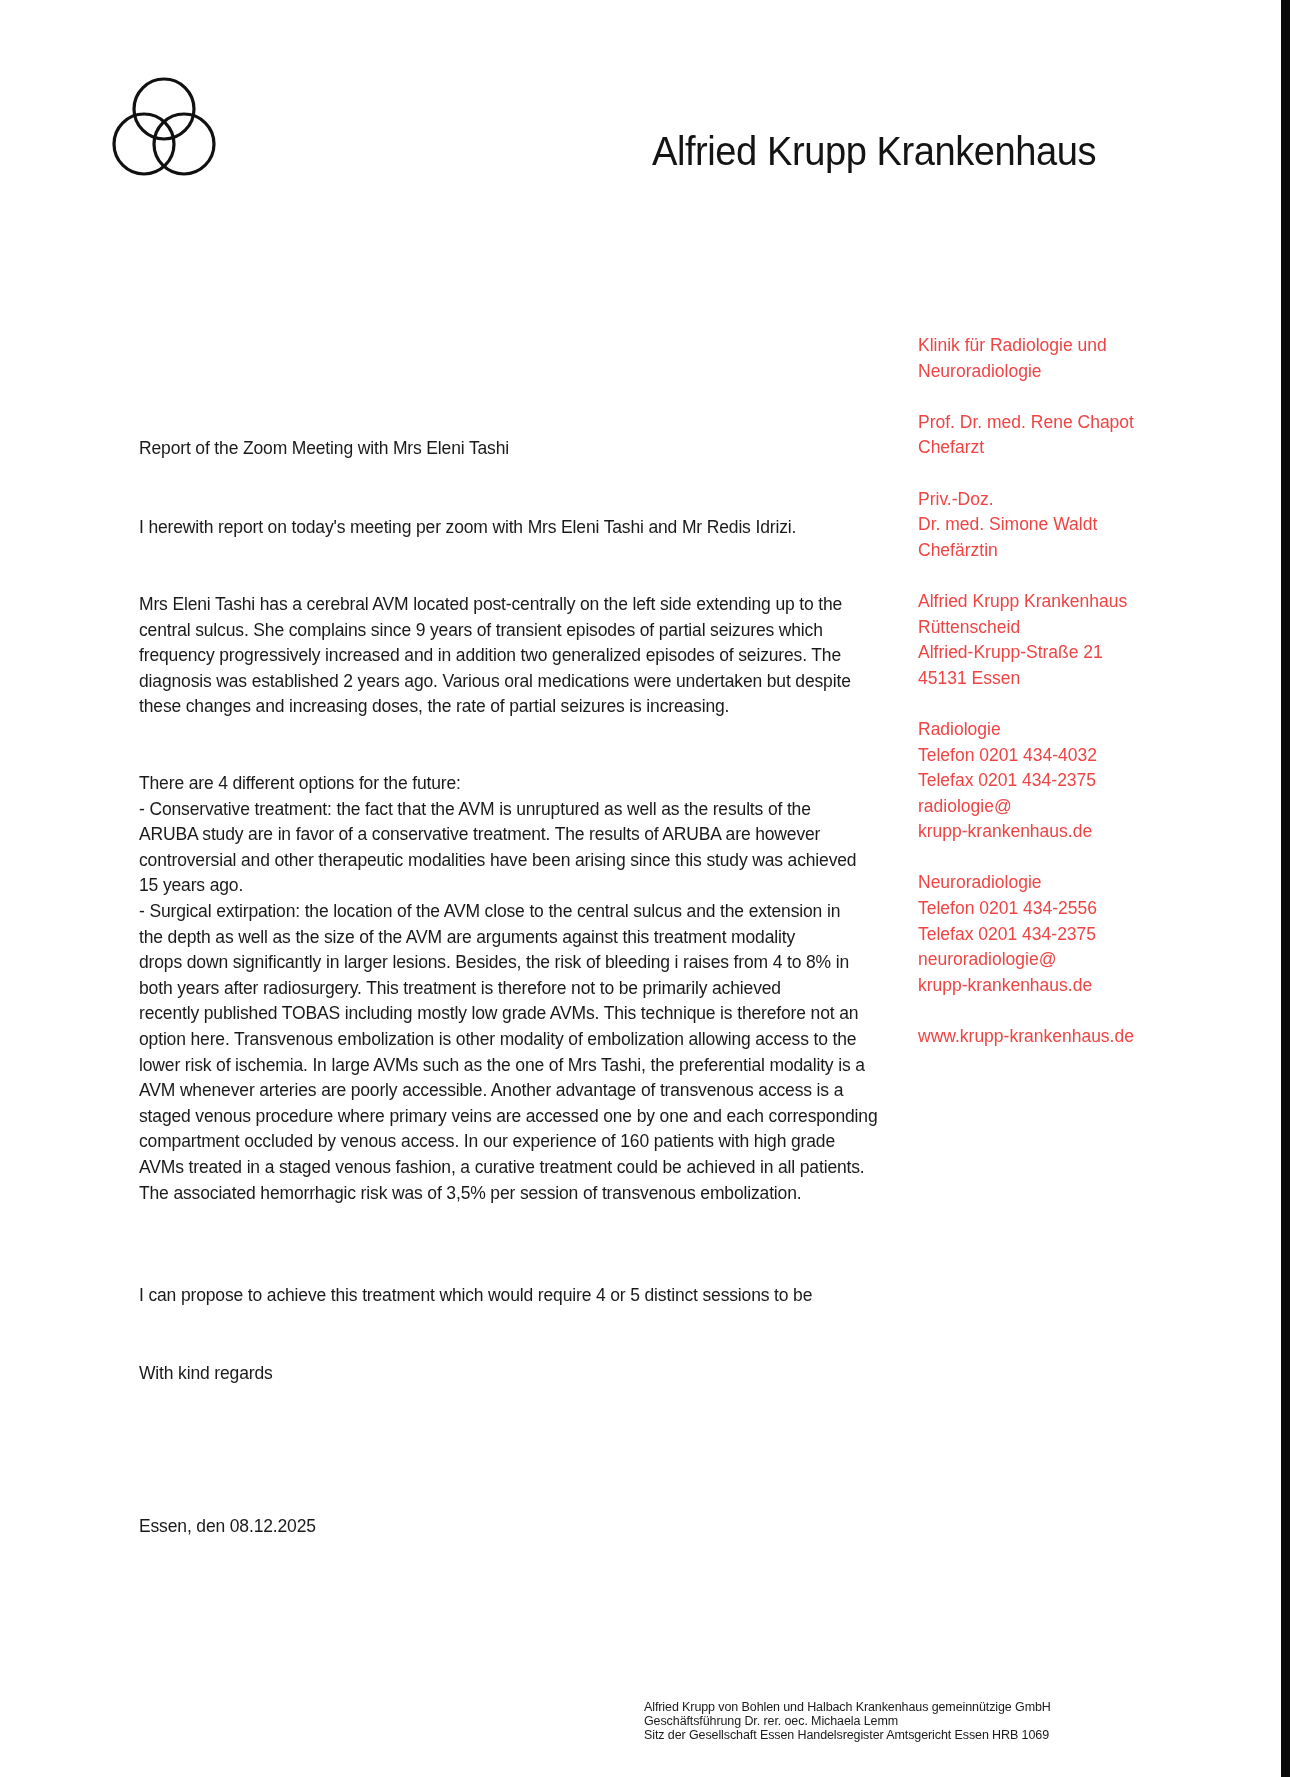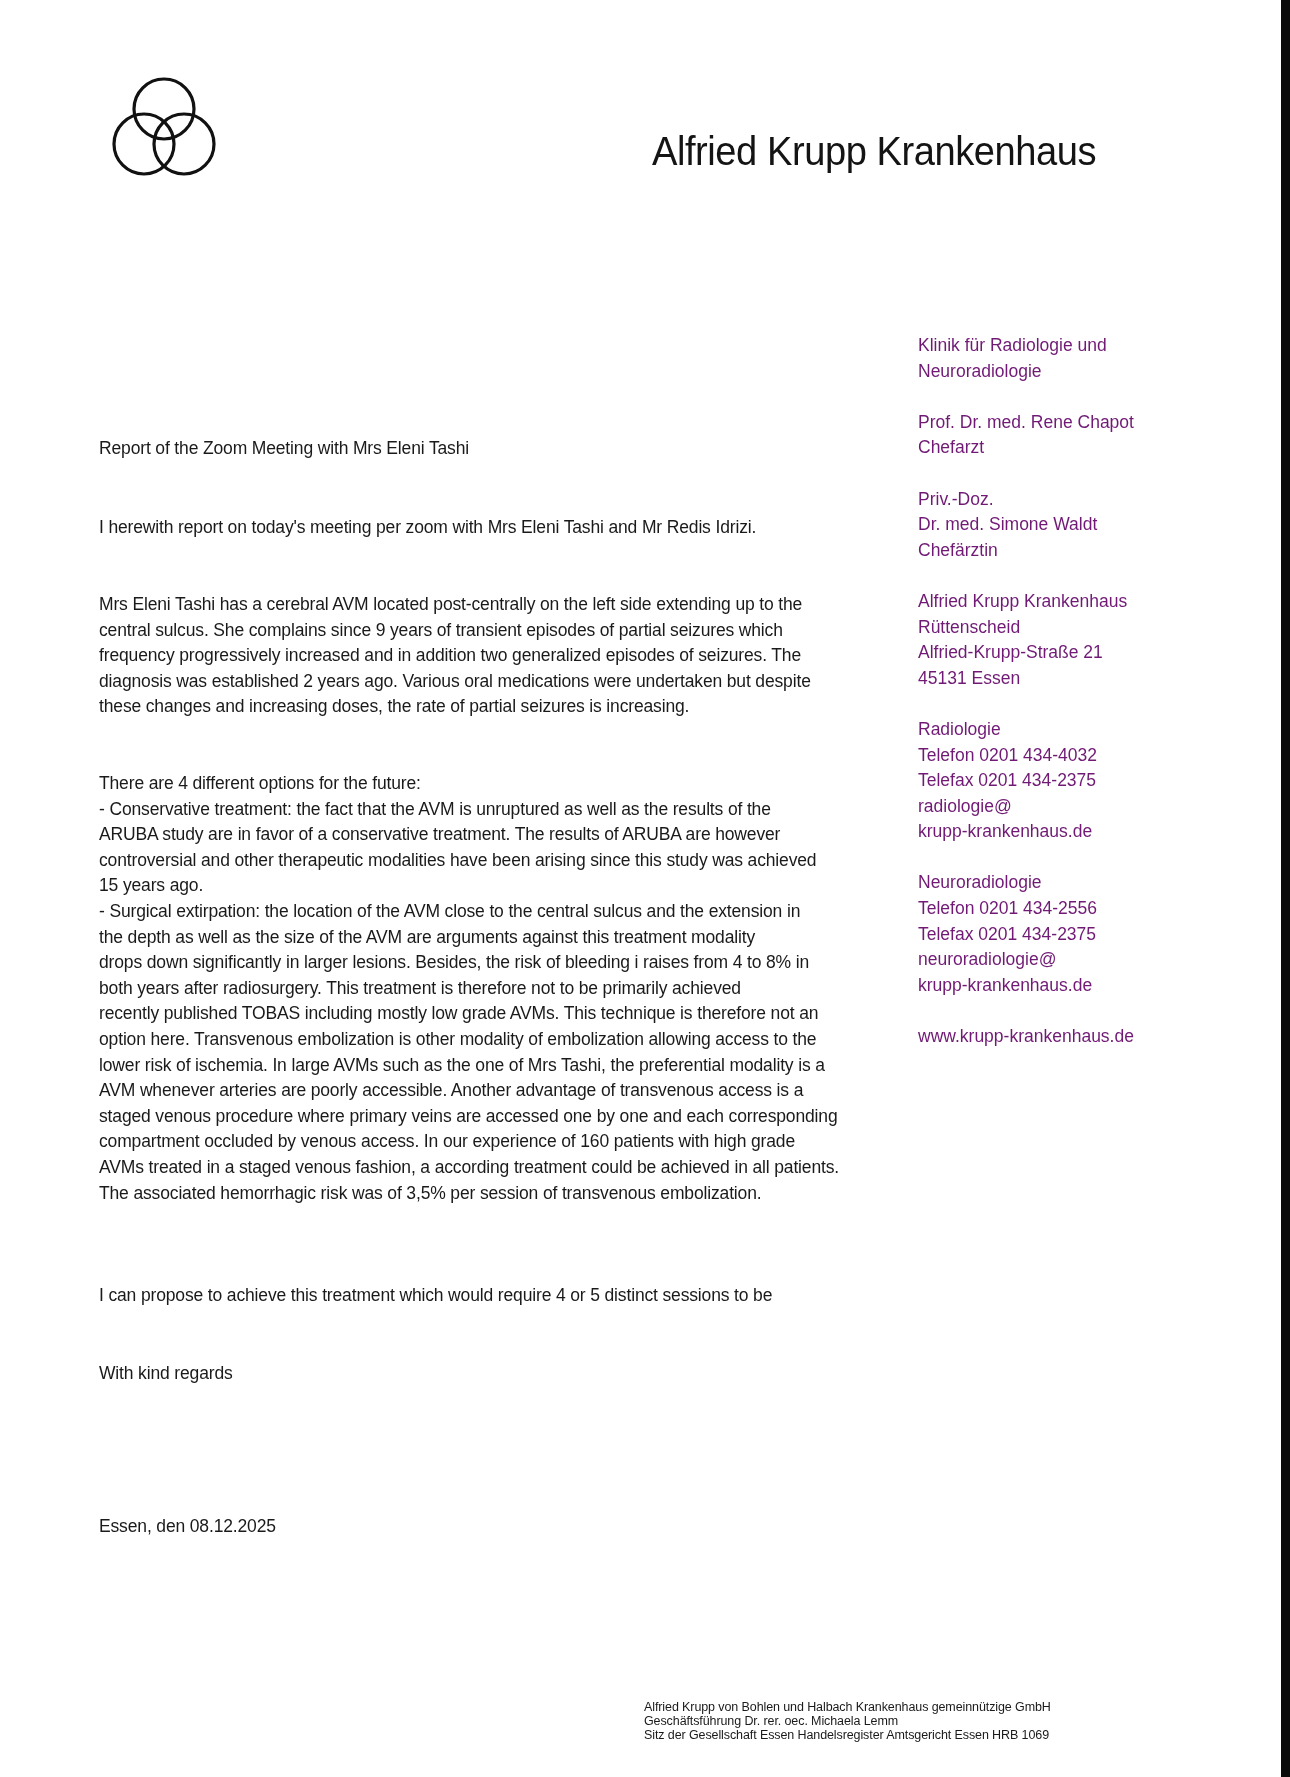--- a/index.html
+++ b/index.html
@@ -47,34 +47,34 @@
       transform: scaleX(0.93);
       transform-origin: left top;
     }
     .sidebar {
       position: absolute;
       left: 918px;
       top: 333px;
       width: 340px;
       font-size: 17.5px;
       line-height: 25.6px;
-      color: #701a75;
+      color: #ef4444;
     }
     .sidebar .block { margin-bottom: 25.6px; }
     .sidebar .line { display: block; white-space: nowrap; }
     .body-text {
       position: absolute;
       left: 99px;
       width: 820px;
       font-size: 17.5px;
       line-height: 25.6px;
       color: #1a1a1a;
       letter-spacing: -0.15px;
     }
-    .body-text .line { display: block; white-space: nowrap; }
+    .body-text .line { display: block; white-space: nowrap; margin-left: 40px; }
     .subject { top: 436px; }
     .intro { top: 515px; }
     .para1 { top: 592px; }
     .options { top: 771px; }
     .proposal { top: 1283px; }
     .closing { top: 1361px; }
     .place-date { top: 1514px; }
     .footer {
       position: absolute;
       left: 644px;
@@ -163,21 +163,21 @@
     <span class="line">- Surgical extirpation: the location of the AVM close to the central sulcus and the extension in</span>
     <span class="line">the depth as well as the size of the AVM are arguments against this treatment modality</span>
     <span class="line">drops down significantly in larger lesions. Besides, the risk of bleeding i raises from 4 to 8% in</span>
     <span class="line">both years after radiosurgery. This treatment is therefore not to be primarily achieved</span>
     <span class="line">recently published TOBAS including mostly low grade AVMs. This technique is therefore not an</span>
     <span class="line">option here. Transvenous embolization is other modality of embolization allowing access to the</span>
     <span class="line">lower risk of ischemia. In large AVMs such as the one of Mrs Tashi, the preferential modality is a</span>
     <span class="line">AVM whenever arteries are poorly accessible. Another advantage of transvenous access is a</span>
     <span class="line">staged venous procedure where primary veins are accessed one by one and each corresponding</span>
     <span class="line">compartment occluded by venous access. In our experience of 160 patients with high grade</span>
-    <span class="line">AVMs treated in a staged venous fashion, a according treatment could be achieved in all patients.</span>
+    <span class="line">AVMs treated in a staged venous fashion, a curative treatment could be achieved in all patients.</span>
     <span class="line">The associated hemorrhagic risk was of 3,5% per session of transvenous embolization.</span>
   </div>
 
   <div class="body-text proposal">
     <span class="line">I can propose to achieve this treatment which would require 4 or 5 distinct sessions to be</span>
   </div>
 
   <div class="body-text closing">
     <span class="line">With kind regards</span>
   </div>

